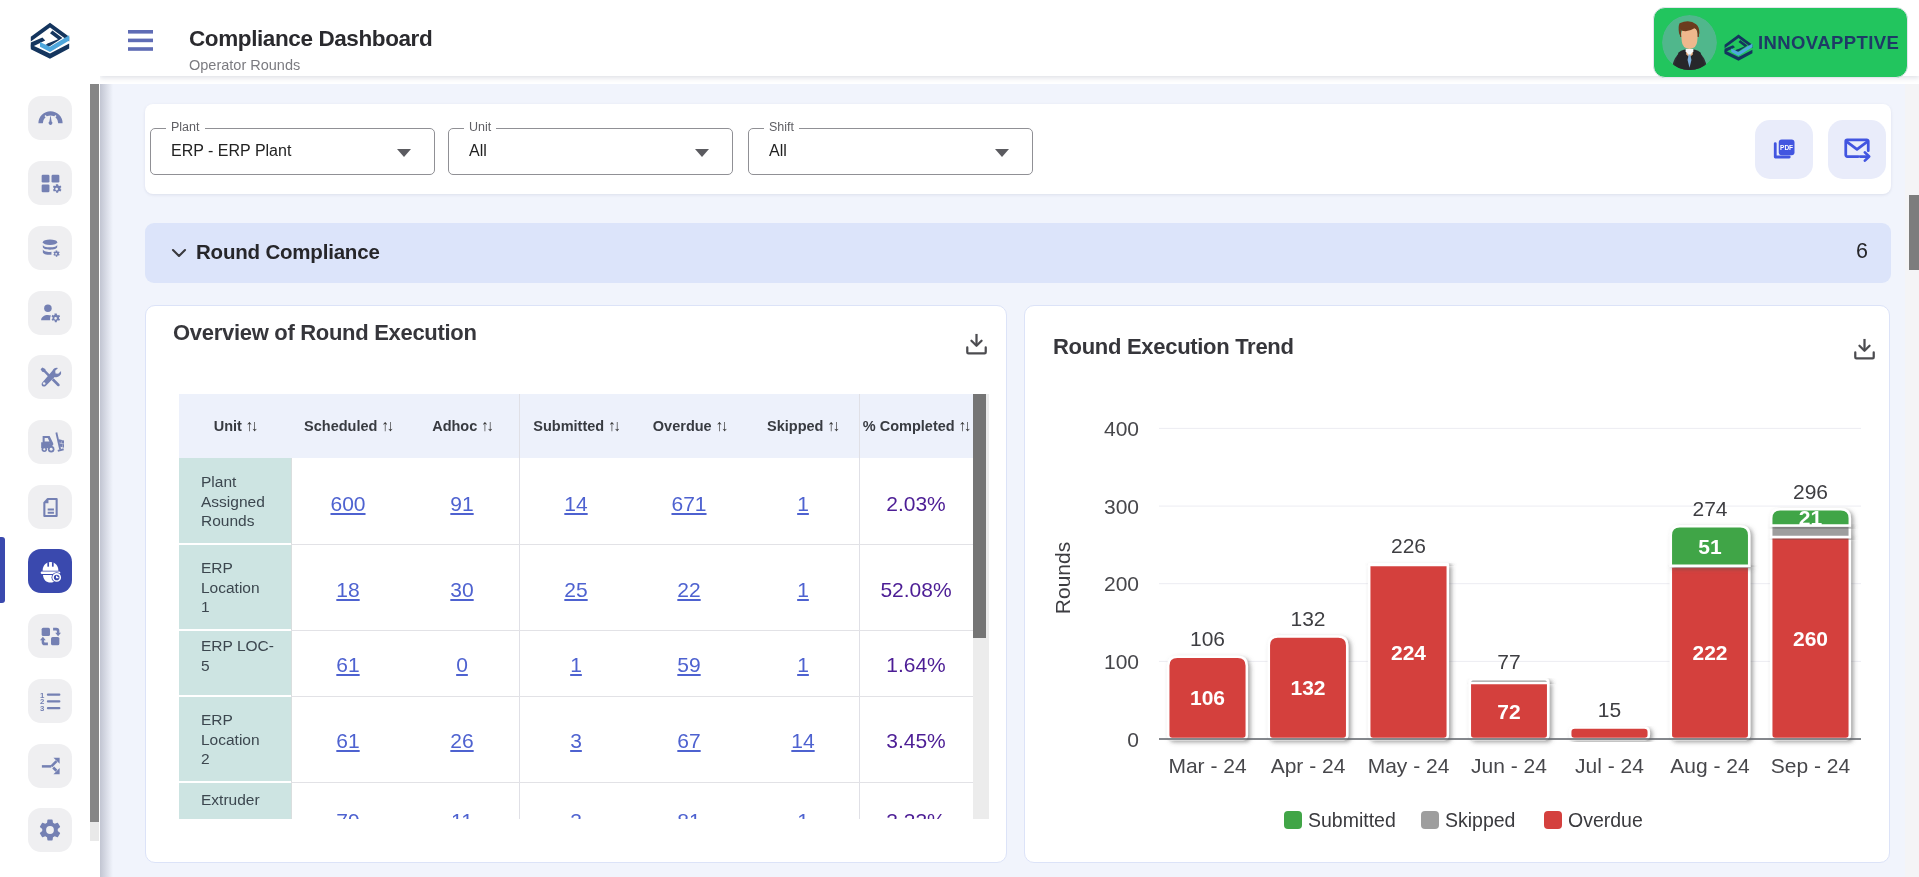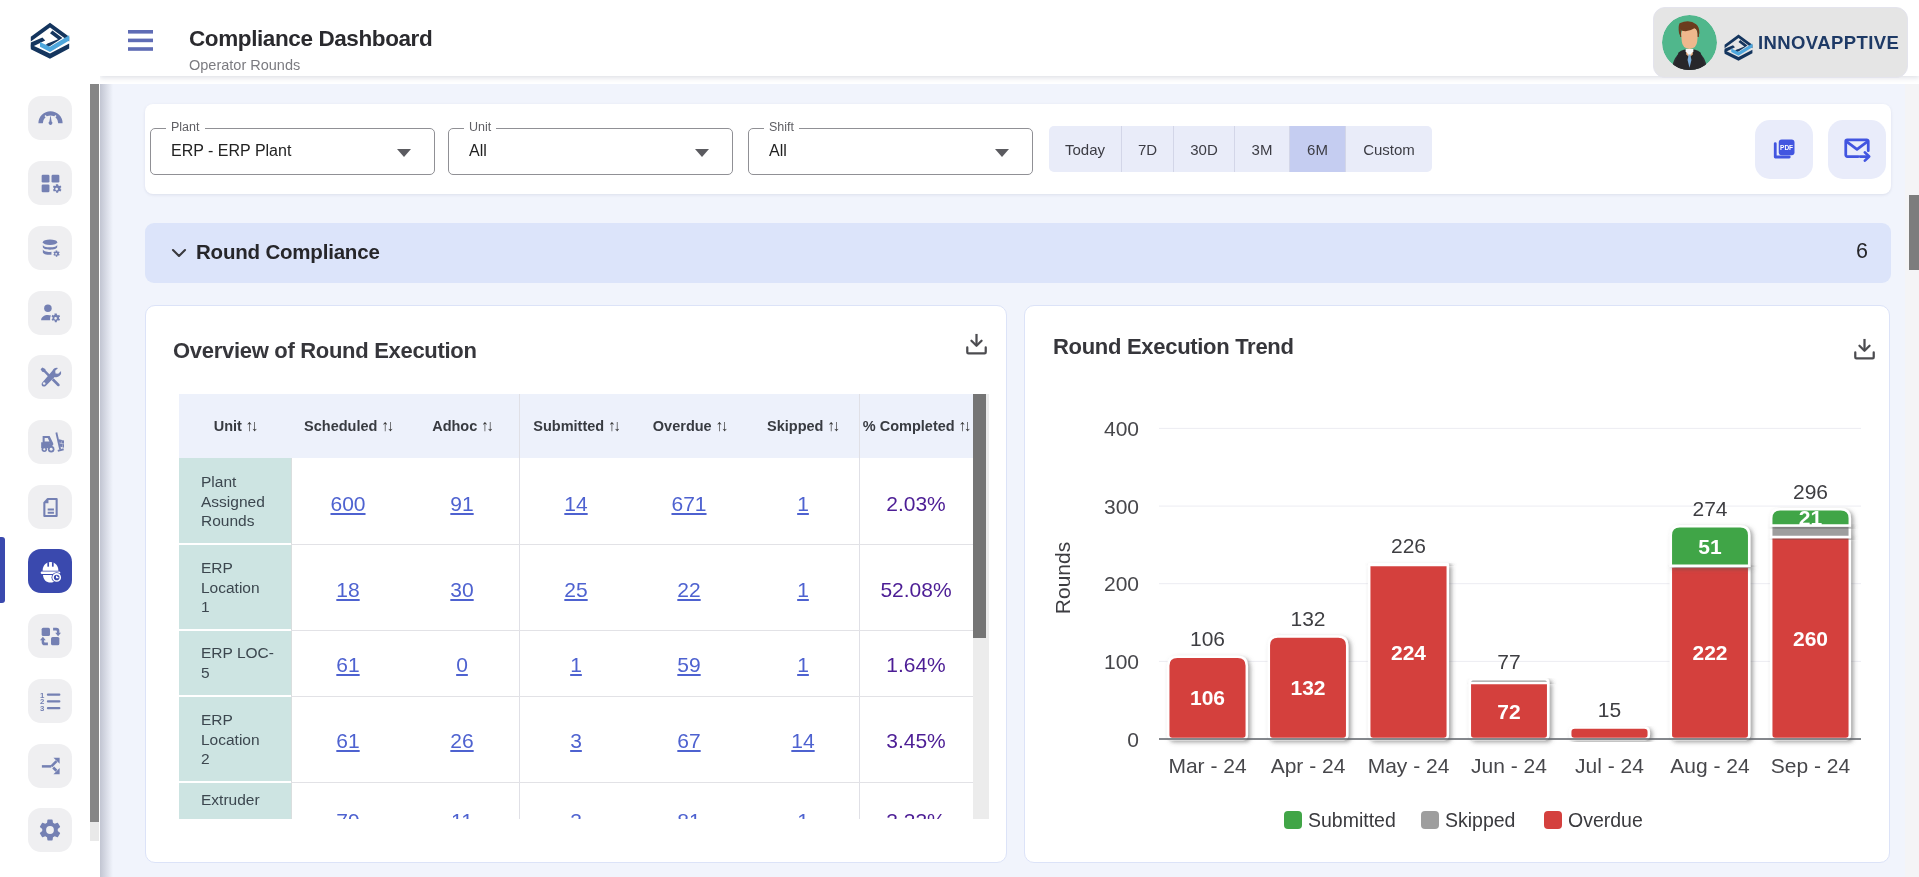--- a/index.html
+++ b/index.html
@@ -8,21 +8,21 @@
   .abs { position:absolute; }
 
   
   #mainbg { left:100px; top:84px; width:1819px; height:793px; background:#f1f4fc; }
 
   
   #header { left:100px; top:0; width:1819px; height:76px; background:#fff; box-shadow:0 2px 5px rgba(80,90,120,.18); z-index:20; }
   #hamb { left:28px; top:30px; width:25px; height:21px; }
   #h1 { left:89px; top:26px; font-size:22.5px; font-weight:bold; color:#2a2a2e; letter-spacing:-0.4px; }
   #h2 { left:89px; top:57px; font-size:14.5px; color:#7b7b80; }
-  #profile { left:1553px; top:7px; width:255px; height:71px; background:#e5e5e5; border:1px solid #e4e4ed; border-radius:12px; }
+  #profile { left:1553px; top:7px; width:255px; height:71px; background:#22c55e; border:1px solid #e4e4ed; border-radius:12px; }
 
   
   #sidebar { left:0; top:0; width:100px; height:877px; background:#fff; z-index:30; }
   .navbtn { position:absolute; left:28px; width:44px; height:44px; border-radius:13px; background:#efeff1; display:flex; align-items:center; justify-content:center; }
   .navbtn.sel { background:#3a49ae; }
   #indic { position:absolute; left:0; top:537px; width:5px; height:66px; background:#3a49ae; border-radius:0 3px 3px 0; }
   #sbtrack { position:absolute; left:90px; top:84px; width:9px; height:757px; background:#e9e9e9; }
   #sbthumb { position:absolute; left:90px; top:84px; width:9px; height:738px; background:#868686; }
   #sideshadow { left:100px; top:84px; width:13px; height:793px; background:linear-gradient(to right, rgba(70,75,100,.28), rgba(70,75,100,0)); z-index:10; }
 
@@ -241,28 +241,20 @@
     <div class="ffield" style="left:303px;width:285px;">
       <div class="flabel">Unit</div>
         <div class="fval">All</div>
         <div class="farrow"></div>
     </div>
     <div class="ffield" style="left:603px;width:285px;">
       <div class="flabel">Shift</div>
         <div class="fval">All</div>
         <div class="farrow"></div>
     </div>
-    <div id="btngroup">
-      <div class="tbtn" style="width:73px;">Today</div>
-      <div class="tbtn" style="width:52px;">7D</div>
-      <div class="tbtn" style="width:61px;">30D</div>
-      <div class="tbtn" style="width:55px;">3M</div>
-      <div class="tbtn sel" style="width:56px;">6M</div>
-      <div class="tbtn" style="width:86px;">Custom</div>
-    </div>
     <div class="iconbtn" style="left:1610px;" id="pdfbtn">
       <svg width="28" height="28" viewBox="0 0 24 24">
           <path d="M4.5 6.5 v11.5 h12" fill="none" stroke="#4255e0" stroke-width="2.4" stroke-linecap="round" stroke-linejoin="round"></path>
           <rect x="7.5" y="3" width="13.5" height="13.5" rx="2.5" fill="#4255e0"></rect>
           <text x="14.2" y="12.1" text-anchor="middle" font-size="5.6" font-weight="bold" fill="#fff" font-family="Liberation Sans">PDF</text>
         </svg>
     </div>
     <div class="iconbtn" style="left:1683px;" id="mailbtn">
       <svg width="30" height="30" viewBox="0 0 24 24">
           <path d="M21 12.5 V5 a1.2 1.2 0 0 0 -1.2 -1.2 H4.2 A1.2 1.2 0 0 0 3 5 v11 a1.2 1.2 0 0 0 1.2 1.2 H13" fill="none" stroke="#4255e0" stroke-width="2.2" stroke-linecap="round"></path>
@@ -275,21 +267,21 @@
 
   <div id="rcbar" class="abs">
     <svg class="abs" style="left:26px;top:22px;" width="16" height="16" viewBox="0 0 16 16">
         <path d="M2,5 L8,11 L14,5" fill="none" stroke="#3a3a3e" stroke-width="2.1" stroke-linecap="round" stroke-linejoin="round"></path>
       </svg>
     <div id="rctitle" class="abs">Round Compliance</div>
     <div id="rcnum" class="abs">6</div>
   </div>
 
   <div id="lcard" class="card">
-    <div class="ctitle" style="left:27px;top:32px;">Overview of Round Execution</div>
+    <div class="ctitle" style="left:27px;top:14px;">Overview of Round Execution</div>
     <div id="dl1" class="abs" style="left:817px;top:24px;">
       <svg width="27" height="27" viewBox="0 0 24 24" fill="none" stroke="#4c4c50" stroke-width="2">
           <path d="M12 3.5 v10"></path>
           <path d="M7.5 9.5 l4.5 4.5 4.5 -4.5" stroke-linecap="round" stroke-linejoin="round"></path>
           <path d="M3.8 15.5 v4.2 a1 1 0 0 0 1 1 h14.4 a1 1 0 0 0 1 -1 v-4.2" stroke-linecap="round"></path>
         </svg>
     </div>
     <div id="twrap" class="abs">
       <div id="thead">
         <div class="hc" style="left:0;width:112px;">Unit<span class="arr">↑↓</span></div>
@@ -310,21 +302,21 @@
         <div class="rowline" style="top:302px;"></div>
         <div class="rowline" style="top:388px;"></div>
 
         <div class="teal" style="top:64px;height:85px;"></div>
         <div class="teal" style="top:151px;height:84px;"></div>
         <div class="teal" style="top:237px;height:64px;"></div>
         <div class="teal" style="top:303px;height:84px;"></div>
         <div class="teal" style="top:389px;height:36px;"></div>
         <div class="ucell" style="top:78px;">Plant<br>Assigned<br>Rounds</div>
         <div class="ucell" style="top:164px;">ERP<br>Location<br>1</div>
-        <div class="ucell" style="top:249px;">ERP LOC-<br>5</div>
+        <div class="ucell" style="top:242px;">ERP LOC-<br>5</div>
         <div class="ucell" style="top:316px;">ERP<br>Location<br>2</div>
         <div class="ucell" style="top:396px;">Extruder</div>
 
         <div class="dcell lnk" style="left:169px;top:98px;">600</div>
         <div class="dcell lnk" style="left:283px;top:98px;">91</div>
         <div class="dcell lnk" style="left:397px;top:98px;">14</div>
         <div class="dcell lnk" style="left:510px;top:98px;">671</div>
         <div class="dcell lnk" style="left:624px;top:98px;">1</div>
         <div class="dcell pct" style="left:737px;top:98px;">2.03%</div>
 

